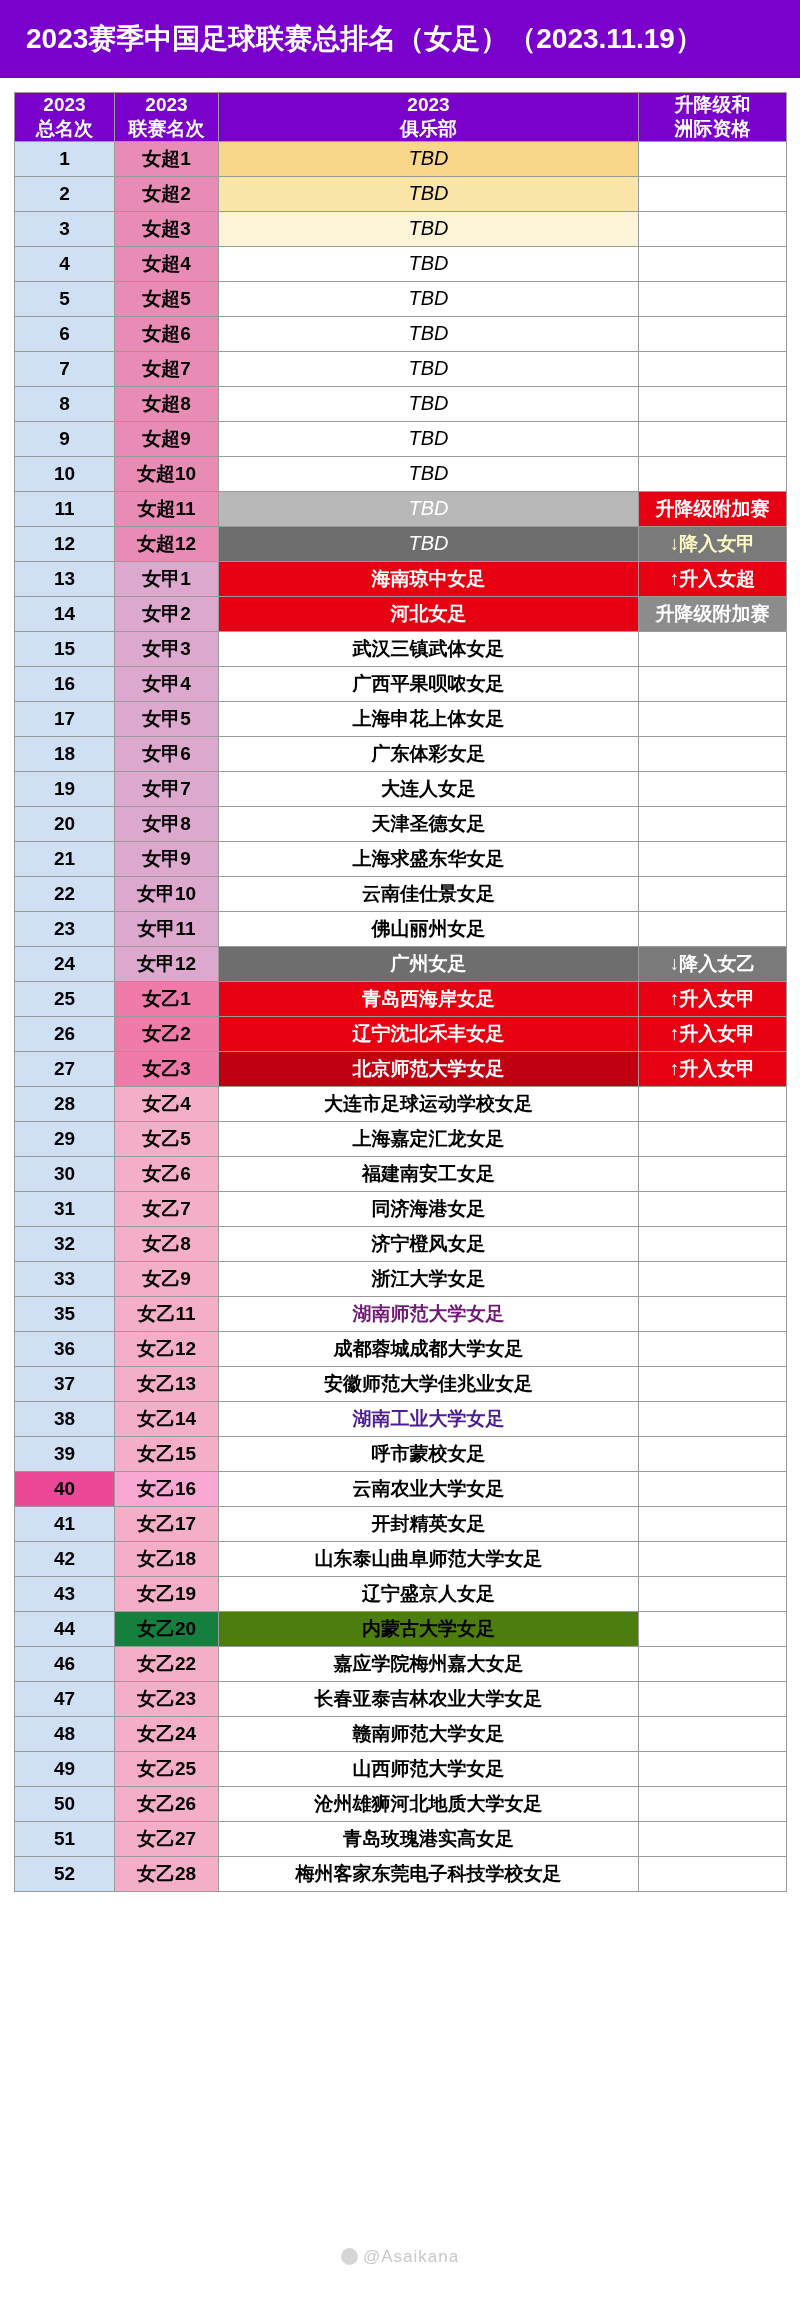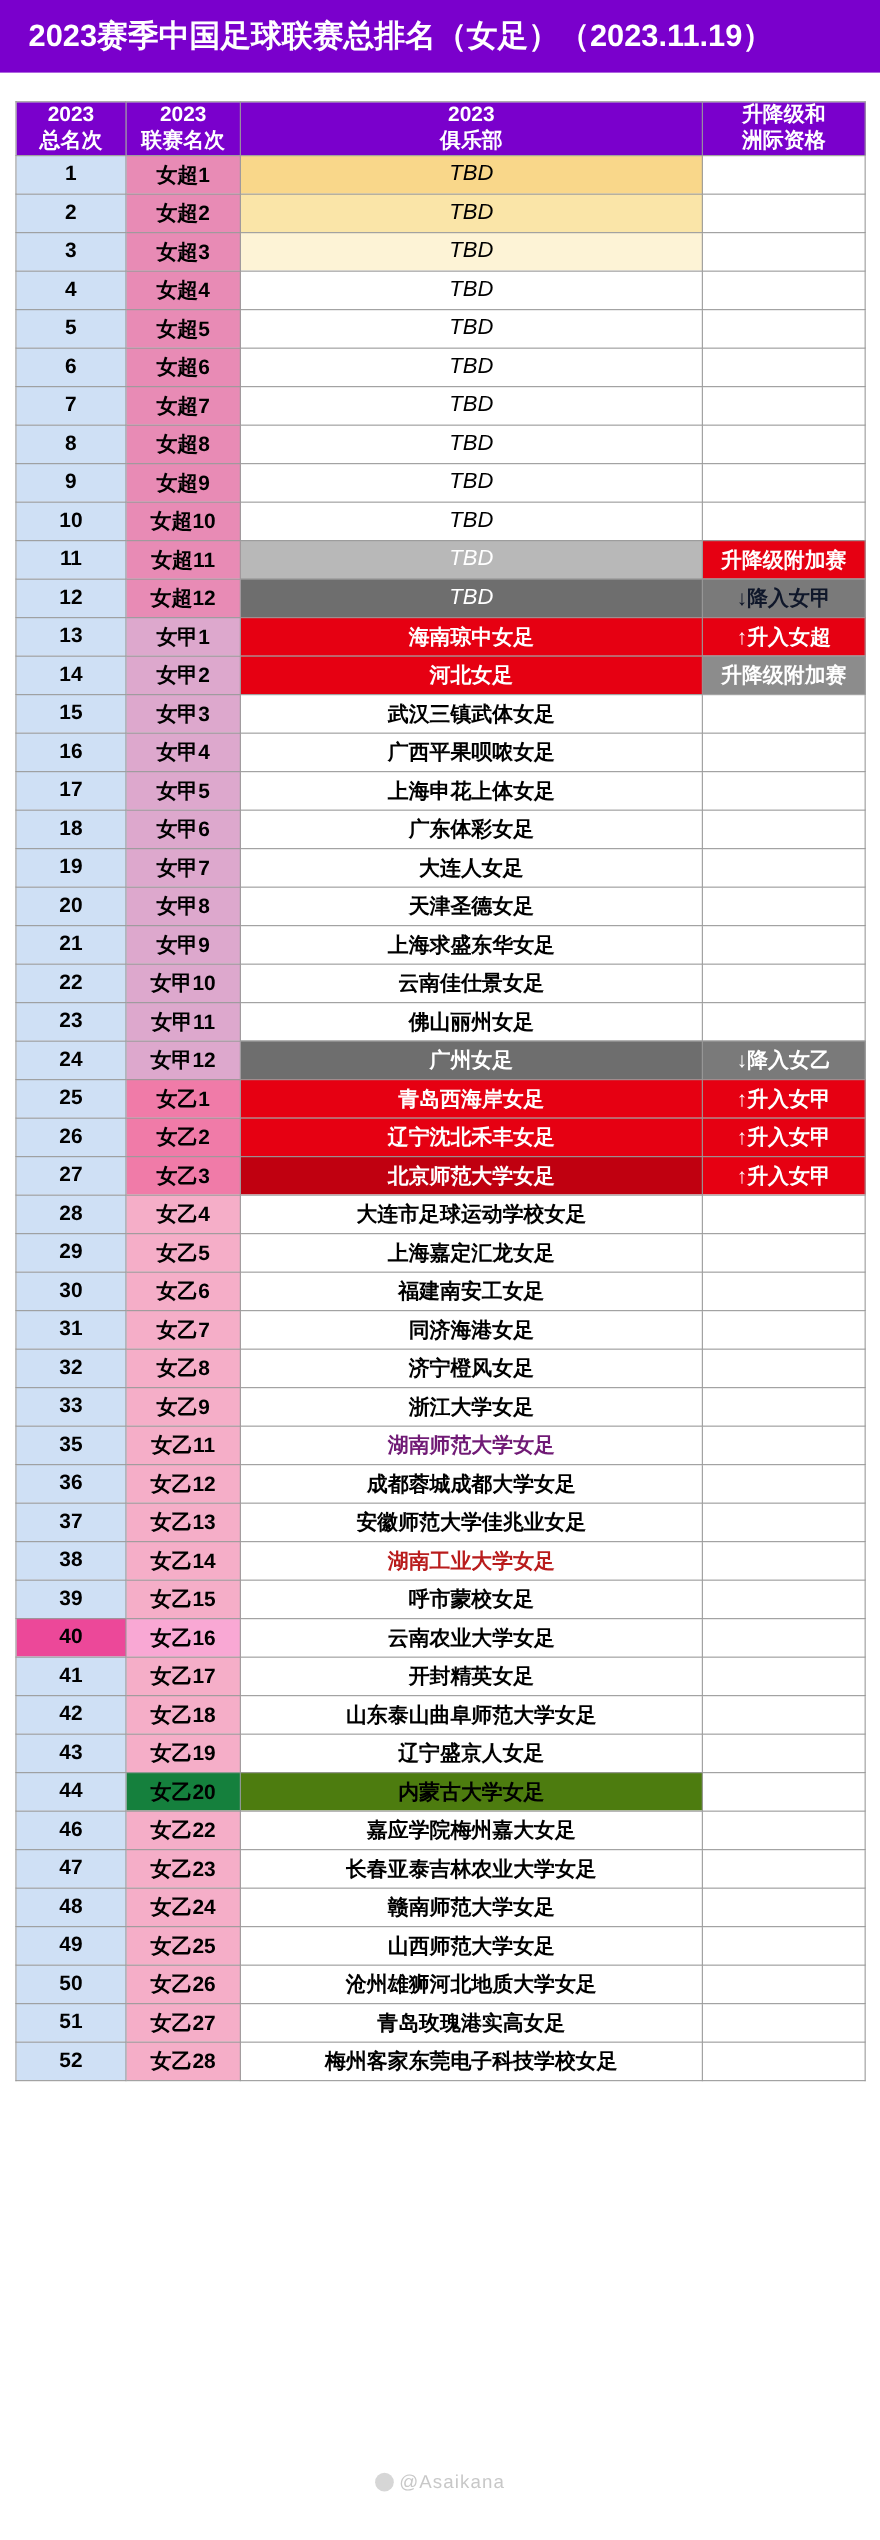--- a/index.html
+++ b/index.html
@@ -18,21 +18,21 @@
     width: 800px;
     height: 2309px;
     background: #ffffff;
     position: relative;
   }
   .title-bar {
     position: absolute;
     left: 0px;
     top: 0px;
     width: 800px;
-    height: 66px;
+    height: 78px;
     background: #7a00cc;
     display: flex;
     align-items: center;
   }
   .title-text {
     color: #ffffff;
     font-size: 28px;
     font-weight: bold;
     margin-left: 26px;
     letter-spacing: 0px;
@@ -225,21 +225,21 @@
           <tr>
             <td class="col-total" style="background: rgb(207, 224, 245);">11</td>
             <td class="col-league" style="background: rgb(232, 139, 181);">女超11</td>
             <td class="col-club tbd" style="background: rgb(184, 184, 184); color: rgb(255, 255, 255);">TBD</td>
             <td class="col-qual" style="background: rgb(230, 0, 18); color: rgb(255, 255, 255);">升降级附加赛</td>
           </tr>
           <tr>
             <td class="col-total" style="background: rgb(207, 224, 245);">12</td>
             <td class="col-league" style="background: rgb(232, 139, 181);">女超12</td>
             <td class="col-club tbd" style="background: rgb(110, 110, 110); color: rgb(255, 255, 255);">TBD</td>
-            <td class="col-qual" style="background: rgb(122, 122, 122); color: #0f172a;">↓降入女甲</td>
+            <td class="col-qual" style="background: rgb(122, 122, 122); color: #fef9c3;">↓降入女甲</td>
           </tr>
           <tr>
             <td class="col-total" style="background: rgb(207, 224, 245);">13</td>
             <td class="col-league" style="background: rgb(221, 168, 205);">女甲1</td>
             <td class="col-club" style="background: rgb(230, 0, 18); color: rgb(255, 255, 255);">海南琼中女足</td>
             <td class="col-qual" style="background: rgb(230, 0, 18); color: rgb(255, 255, 255);">↑升入女超</td>
           </tr>
           <tr>
             <td class="col-total" style="background: rgb(207, 224, 245);">14</td>
             <td class="col-league" style="background: rgb(221, 168, 205);">女甲2</td>
@@ -374,21 +374,21 @@
           </tr>
           <tr>
             <td class="col-total" style="background: rgb(207, 224, 245);">37</td>
             <td class="col-league" style="background: rgb(245, 174, 200);">女乙13</td>
             <td class="col-club" style="background: rgb(255, 255, 255); color: rgb(0, 0, 0);">安徽师范大学佳兆业女足</td>
             <td class="col-qual empty" style="background: rgb(255, 255, 255); color: rgb(255, 255, 255);"></td>
           </tr>
           <tr>
             <td class="col-total" style="background: rgb(207, 224, 245);">38</td>
             <td class="col-league" style="background: rgb(245, 174, 200);">女乙14</td>
-            <td class="col-club" style="background: rgb(255, 255, 255); color: #b91c1c;">湖南工业大学女足</td>
+            <td class="col-club" style="background: rgb(255, 255, 255); color: #4c1d95;">湖南工业大学女足</td>
             <td class="col-qual empty" style="background: rgb(255, 255, 255); color: rgb(255, 255, 255);"></td>
           </tr>
           <tr>
             <td class="col-total" style="background: rgb(207, 224, 245);">39</td>
             <td class="col-league" style="background: rgb(245, 174, 200);">女乙15</td>
             <td class="col-club" style="background: rgb(255, 255, 255); color: rgb(0, 0, 0);">呼市蒙校女足</td>
             <td class="col-qual empty" style="background: rgb(255, 255, 255); color: rgb(255, 255, 255);"></td>
           </tr>
           <tr>
             <td class="col-total" style="background: #ec4899;">40</td>

